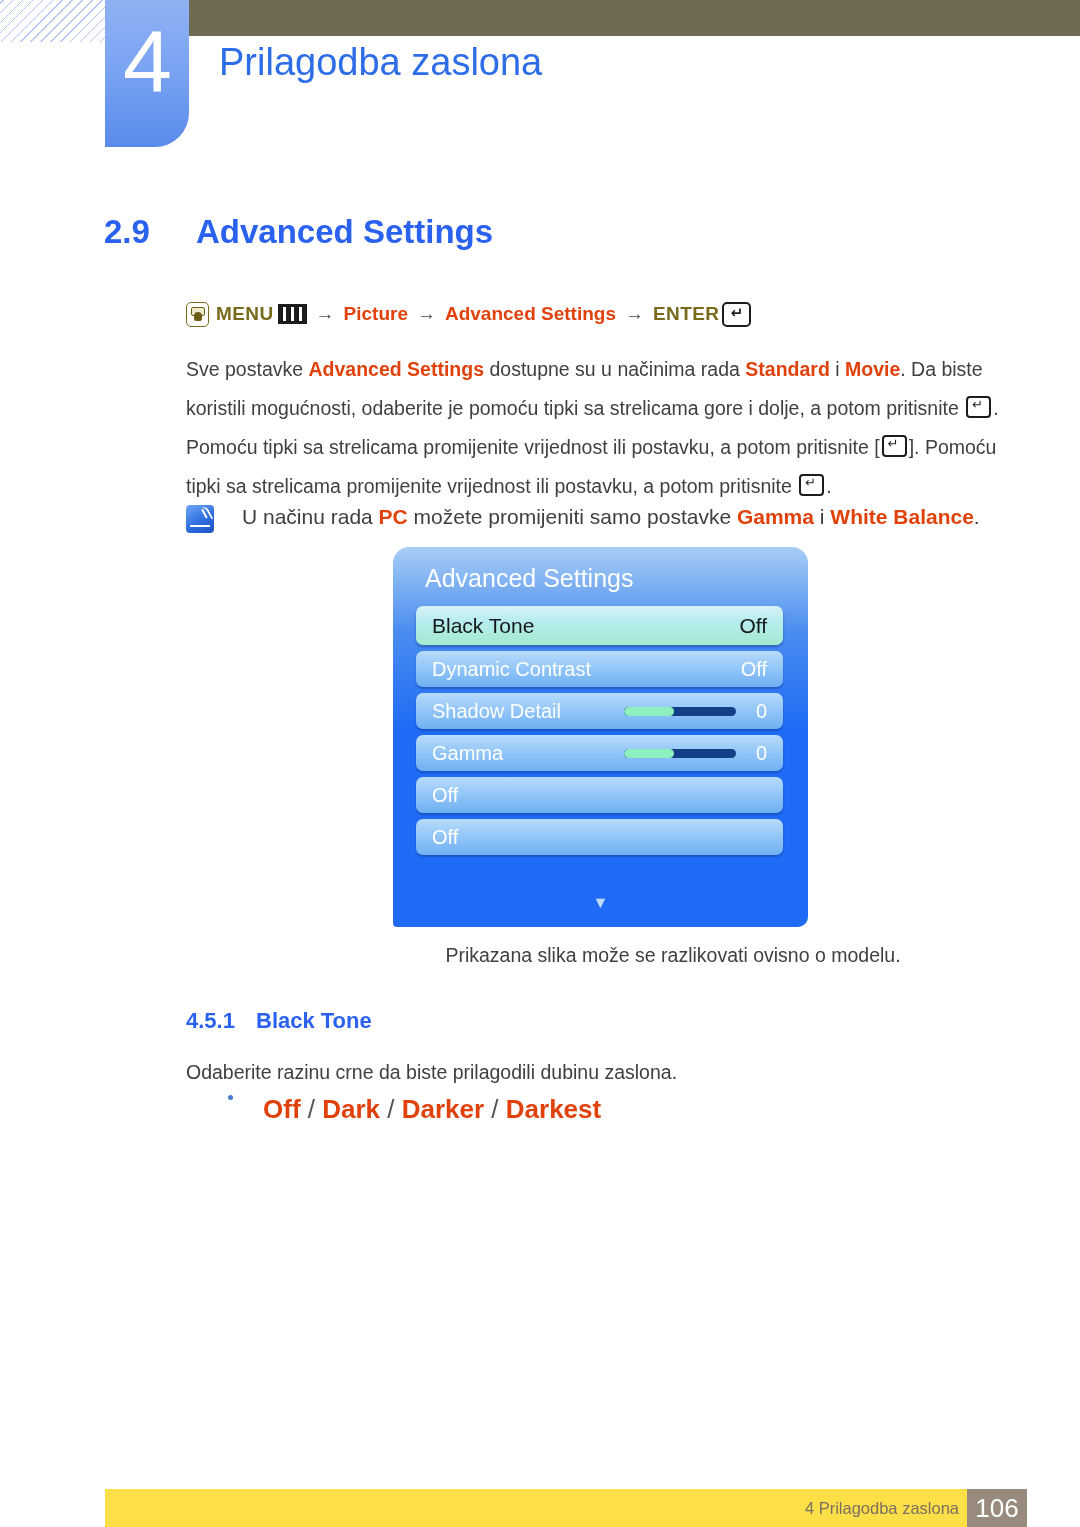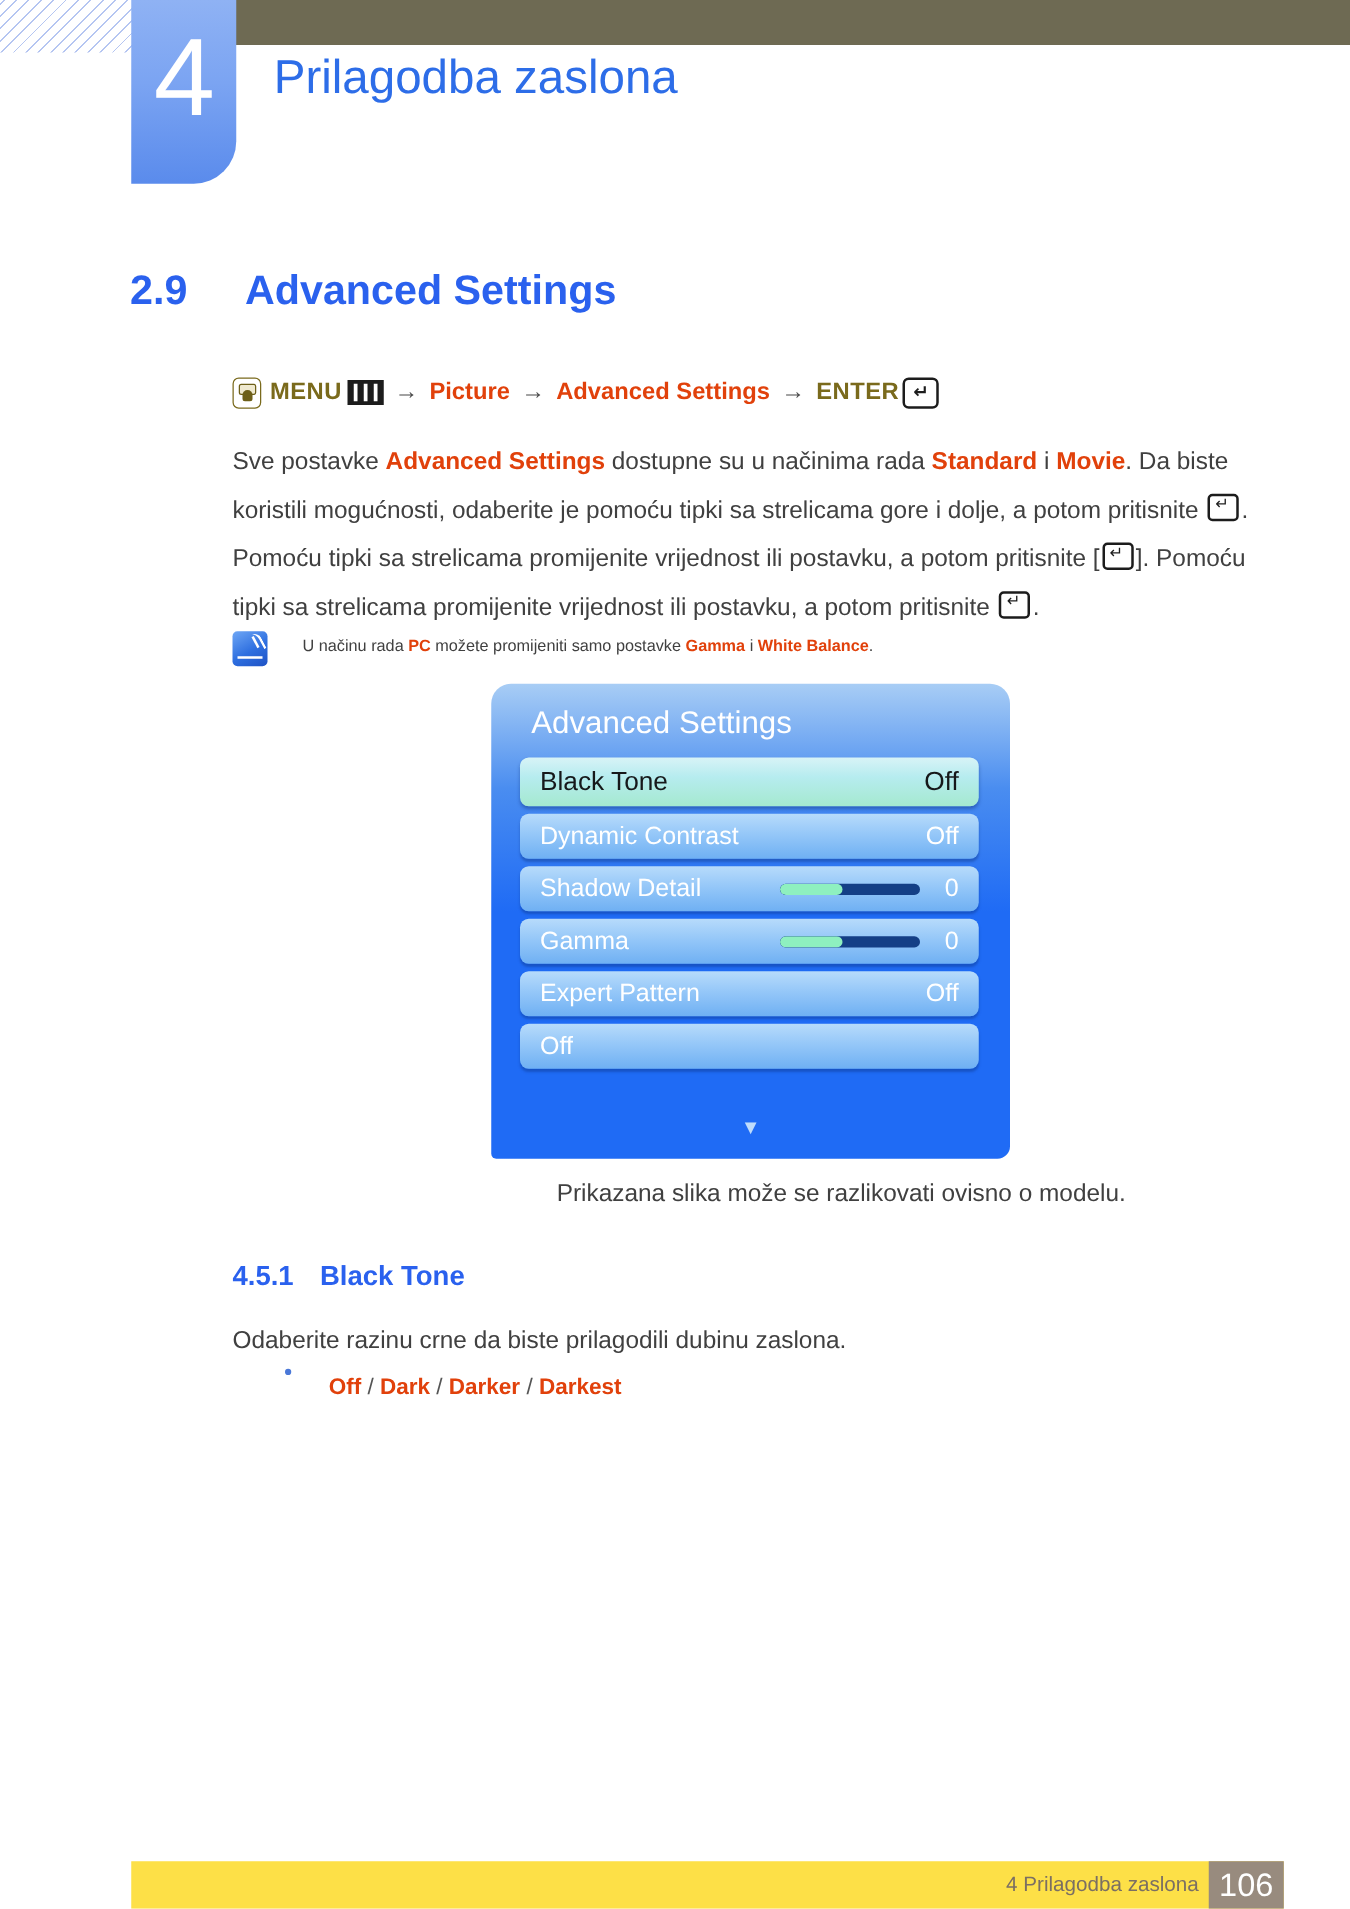--- a/index.html
+++ b/index.html
@@ -236,21 +236,21 @@
     transform: rotate(-28deg);
   }
   .note-icon .base {
     position: absolute;
     left: 4px; bottom: 6px;
     width: 20px; height: 2.5px;
     background: #ffffff;
   }
   .note-text {
     margin-left: 28px;
-    font-size: 13px;
+    font-size: 21px;
     line-height: 28px;
     color: #404040;
   }
   .note-text .hl { color: #e1410b; font-weight: bold; }
 
   
   .osd {
     position: absolute;
     left: 393px;
     top: 547px;
@@ -369,21 +369,21 @@
     width: 800px;
     font-size: 19.5px;
     line-height: 28px;
     color: #404040;
   }
 
   .bullet-row {
     position: absolute;
     left: 228px;
     top: 1095px;
-    font-size: 18px;
+    font-size: 26px;
     line-height: 28px;
     display: flex;
     align-items: flex-start;
   }
   .bullet-dot {
     width: 5px; height: 5px;
     border-radius: 50%;
     background: #4a78d8;
     margin-right: 30px;
     flex: 0 0 auto;
@@ -490,21 +490,20 @@
         <span class="osd-value">0</span>
       </div>
       <div class="osd-row">
         <span class="osd-label">Gamma</span>
         <span class="osd-slider">
           <span class="fill" style="width: 45%;"></span>
         </span>
         <span class="osd-value">0</span>
       </div>
       <div class="osd-row">
-        <span class="osd-label">Expert Pattern</span>
         <span class="osd-value">Off</span>
       </div>
       <div class="osd-row">
         <span class="osd-value">Off</span>
       </div>
     </div>
   <div class="osd-caret">▼</div>
 </div>
 
 <div class="caption">Prikazana slika može se razlikovati ovisno o modelu.</div>

